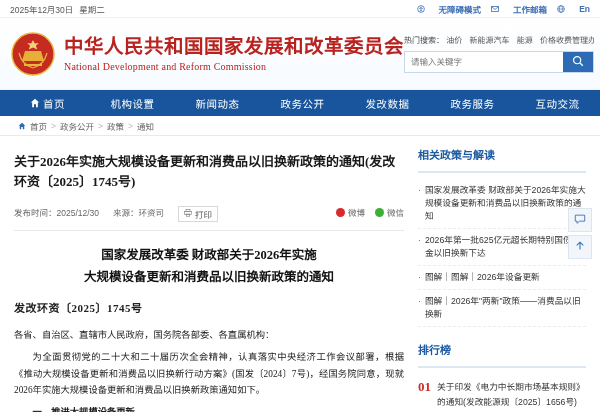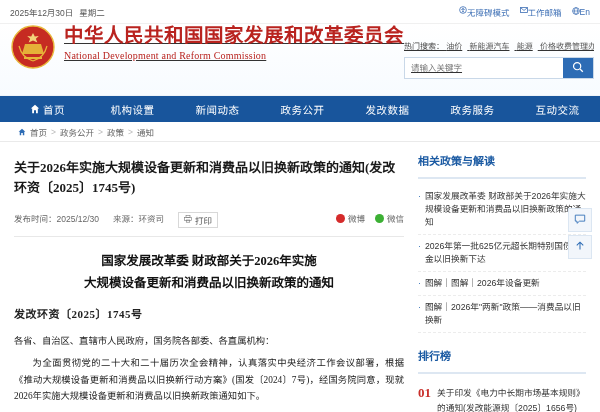--- a/index.html
+++ b/index.html
@@ -8,44 +8,44 @@
     width: 600px; height: 412px;
     font-family: "Liberation Sans", sans-serif;
     background: #ffffff;
     overflow: hidden;
     font-size: 11px;
     color: #333;
   }
 
   
   .topbar {
-    height: 24px;
+    height: 18px;
     background: #ffffff;
     display: flex;
     align-items: center;
     justify-content: space-between;
     padding: 0 10px;
     font-size: 8.5px;
     color: #555;
     border-bottom: 1px solid #f0f0f0;
   }
   .topbar-left { display: flex; align-items: center; gap: 6px; }
   .topbar-right { display: flex; align-items: center; gap: 10px; color: #3d6fb5; }
-  .topbar-right .item { display: flex; gap: 0; }
+  .topbar-right .item { display: flex; align-items: center; gap: 14px; font-weight: bold; }
   .mini-icon { display: inline-block; width: 8px; height: 8px; }
 
   
   .header {
     position: relative;
     height: 72px;
     background: linear-gradient(#ffffff, #f7fbff);
     display: flex;
+    align-items: center;
     padding: 0 10px;
     border-bottom: 1px solid #eef3f8;
-    text-decoration: underline;
   }
   .emblem {
     width: 46px; height: 46px;
     margin-right: 8px;
     flex: none;
     position: relative;
   }
   .emblem svg { display:block; }
   .title-block { flex: 1; }
   .cn-title {

